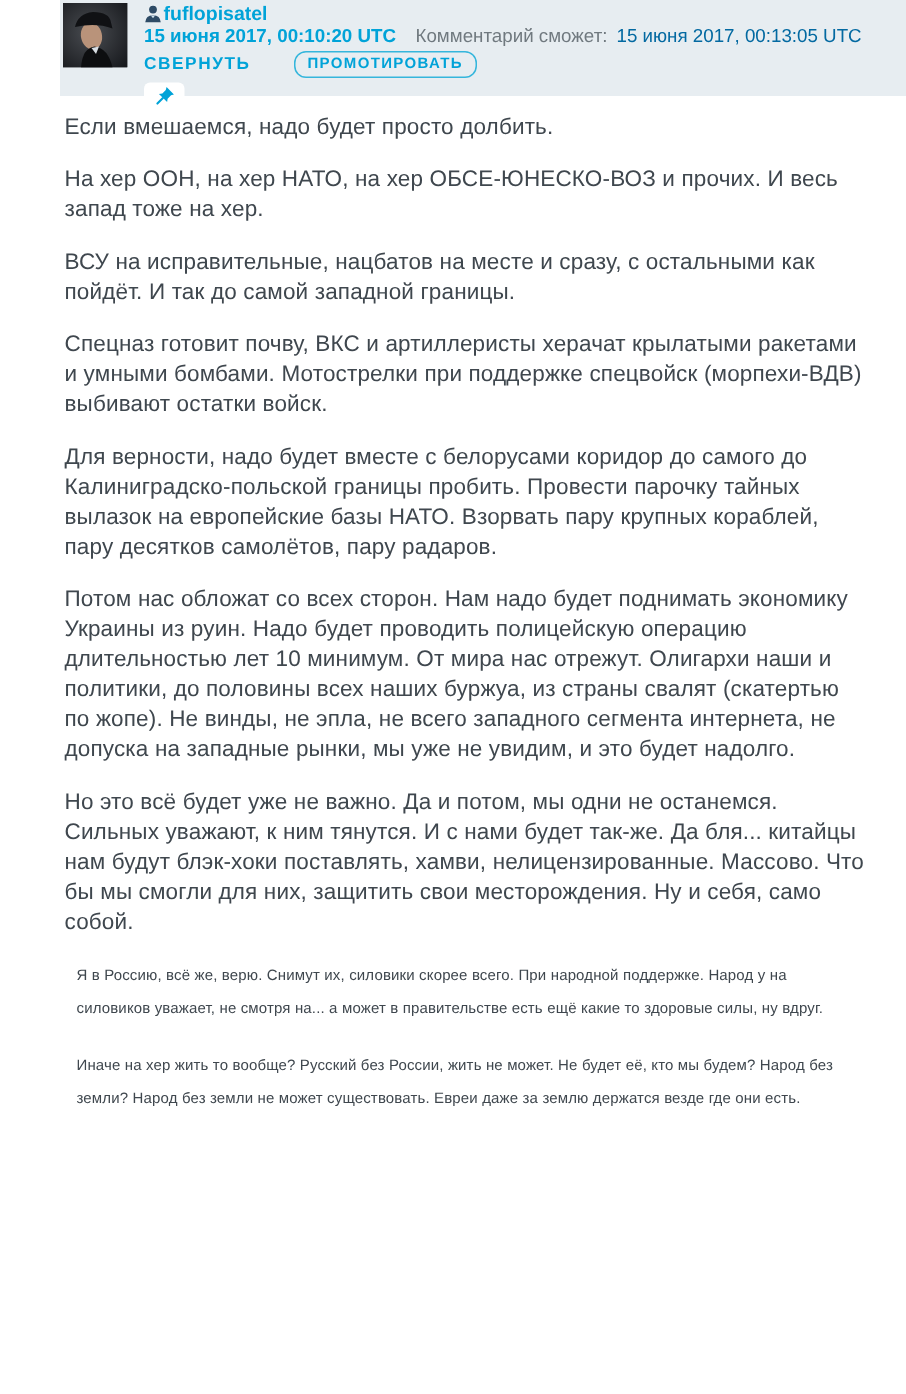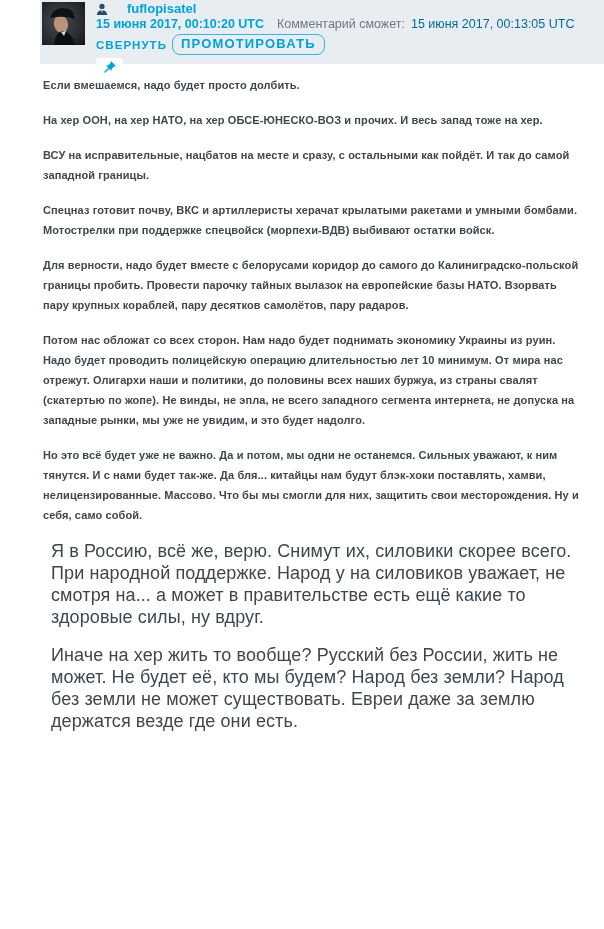--- a/index.html
+++ b/index.html
@@ -5,41 +5,41 @@
   * { margin:0; padding:0; box-sizing:border-box; }
   html,body { background:#fff; }
   body { font-family:"Liberation Sans","DejaVu Sans",sans-serif; }
   .page { width:604px; height:929px; background:#ffffff; position:relative; overflow:hidden; }
   .comment { margin-left:40px; }
 
   
   .comment-head { background:#e7edf1; padding:1px 10px 0 2px; height:64px; display:flex; align-items:flex-start; }
   .avatar { width:43px; height:43px; margin:1px 11px 0 0; flex:0 0 auto; display:block; cursor:pointer; }
   .head-meta { flex:1 1 auto; min-width:0; }
-  .row-user { display:flex; align-items:center; gap:19px; height:13px; margin-top:1px; }
+  .row-user { display:flex; align-items:center; gap:1px; height:13px; margin-top:1px; }
   .userhead { width:12px; height:12px; display:inline-block; }
   .username { color:#00a3d8; font-weight:bold; font-size:13px; text-decoration:none; cursor:pointer; }
   .row-date { margin-top:2px; height:14px; font-size:12.5px; display:flex; align-items:baseline; }
   .date-posted { color:#00a3d8; cursor:pointer;font-weight:bold; }
   .edited-label { color:#70797f; margin-left:13px; }
   .edited-date { color:#0369a1; margin-left:6px; }
-  .row-actions { margin-top:3px; display:flex; align-items:center; gap:5px; }
+  .row-actions { margin-top:3px; display:flex; align-items:center; gap:29px; }
   .collapse-link { color:#00a3d8; font-weight:bold; font-size:11.5px; letter-spacing:0.09em; cursor:pointer; }
   .promote-btn { border:1.5px solid #35b6dc; border-radius:8px; background:transparent; color:#00a3d8;
-                 font-family:inherit; font-weight:bold; font-size:13px; letter-spacing:0.09em;
+                 font-family:inherit; font-weight:bold; font-size:10px; letter-spacing:0.09em;
                  padding:2px 8px 3px; cursor:pointer; line-height:1.1; }
   .row-pin { margin-top:3px; }
   .pin-box { width:27px; height:18px; background:#ffffff; border-radius:4px; display:flex;
              align-items:center; justify-content:center; cursor:pointer; border:none; }
 
   
   .comment-body { padding:11px 24px 0 3px; }
   .para { color:#3f474e; max-width:537px; letter-spacing:0.1px; }
-  .para-normal { font-size:11px; line-height:20px; margin-bottom:15px;font-weight:bold; }
-  .para-large  { font-size:18px; line-height:22px; margin-bottom:16px; padding-left:8px; max-width:530px; }
+  .para-normal { font-size:15px; line-height:20px; margin-bottom:15px; }
+  .para-large  { font-size:10px; line-height:22px; margin-bottom:16px; padding-left:8px; max-width:530px; }
 </style>
 </head>
 <body>
 
 <div class="page">
   <div class="comment">
 
     <div class="comment-head">
       <svg class="avatar" viewBox="0 0 43 43" xmlns="http://www.w3.org/2000/svg">
         <rect width="43" height="43" fill="#23262b"></rect>

